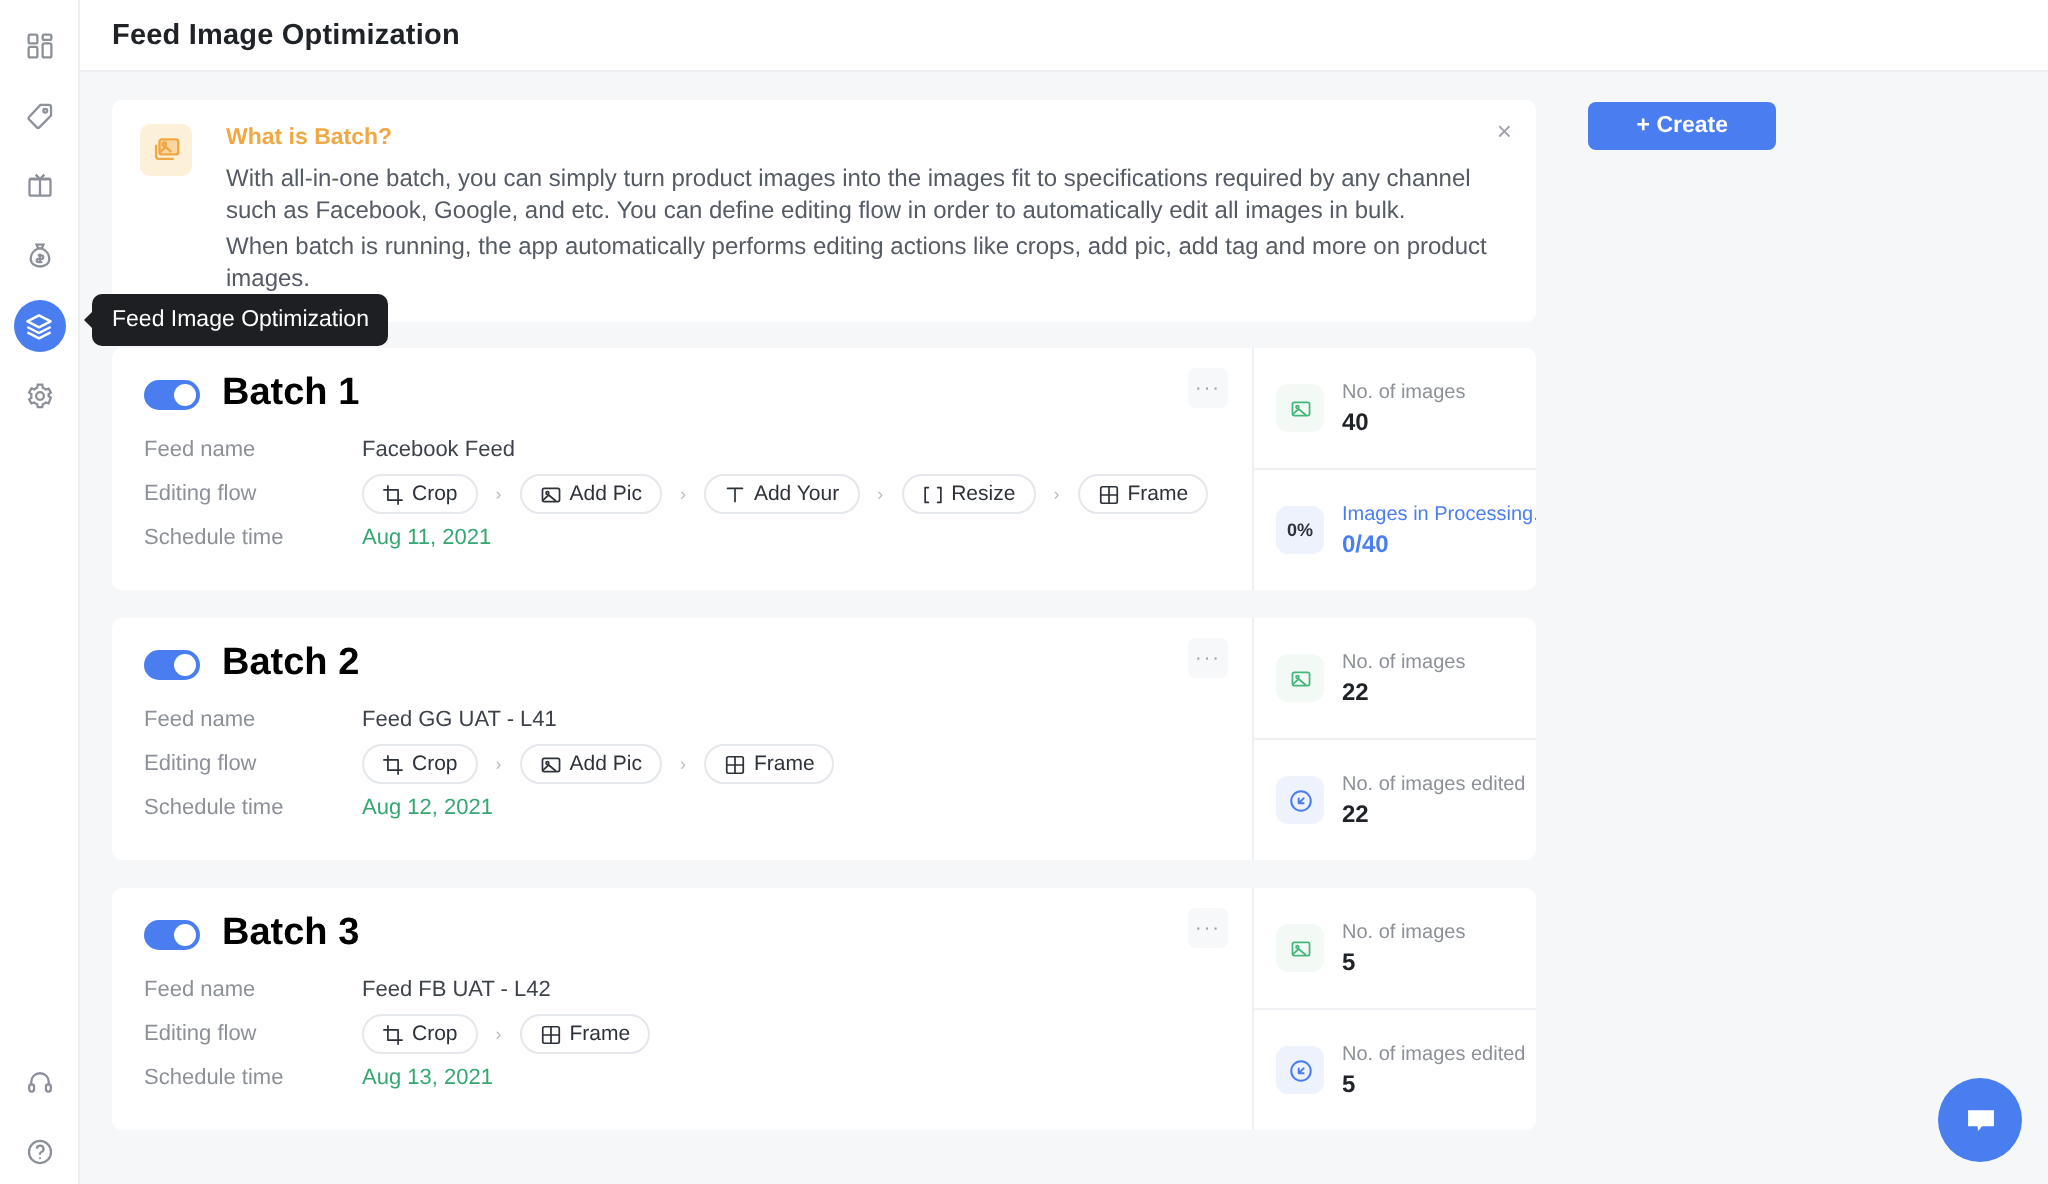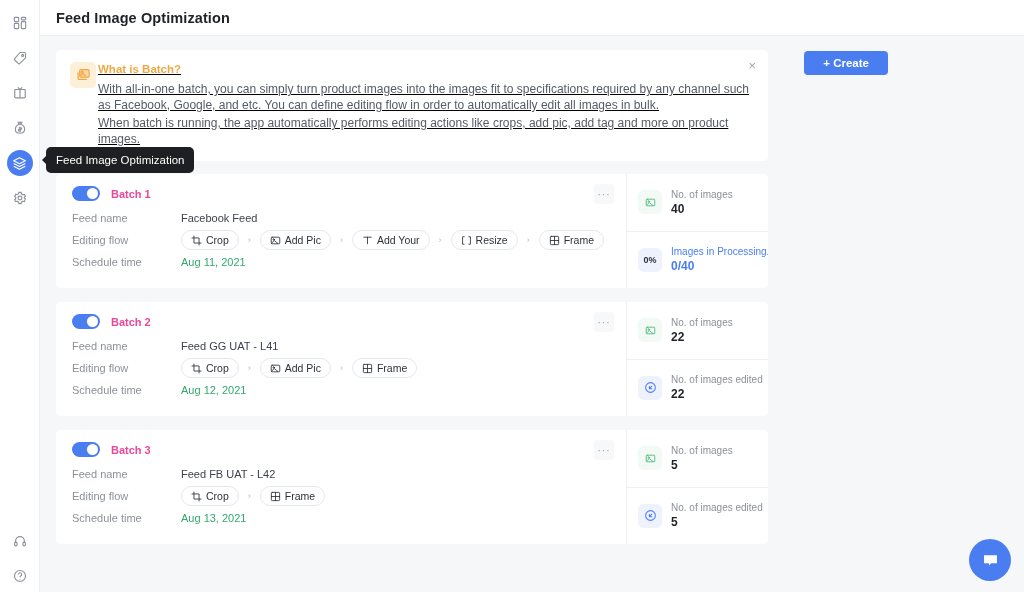--- a/index.html
+++ b/index.html
@@ -54,29 +54,29 @@
 
   .content { flex: 1; padding: 14px 16px 0 16px; overflow: hidden; }
   .section-head {
     display: flex; align-items: center; justify-content: space-between;
     margin-bottom: 14px; padding-right: 120px;
   }
   .section-title { font-size: 13px; font-weight: bold; color: #1f2328; }
   .create-btn {
     position: absolute; right: 136px; top: 51px;
     background: #4a7ef0; color: #fff; border: none; border-radius: 4px;
-    font-size: 11.5px; font-weight: bold; padding: 6px 19px;
+    font-size: 11.5px; font-weight: bold; padding: 6px 24px;
     font-family: "Liberation Sans", sans-serif; cursor: pointer;
   }
 
   
   .banner {
     position: relative; background: #ffffff; border-radius: 5px;
-    padding: 12px 14px 14px 14px; display: flex; gap: 2px;
-    width: 712px; margin-bottom: 13px; text-decoration: underline;
+    padding: 12px 14px 14px 14px; display: flex; gap: 17px;
+    width: 712px; margin-bottom: 13px;
   }
   .banner-icon {
     width: 26px; height: 26px; border-radius: 5px; background: #fdf0d9;
     display: flex; align-items: center; justify-content: center;
     flex: 0 0 26px; color: #f0a844;
   }
   .banner-body { flex: 1; padding-top: 1px; }
   .banner-title { color: #f0a844; font-size: 11.5px; font-weight: bold; margin-bottom: 6px; }
   .banner-text { color: #555b66; font-size: 12px; line-height: 16px; }
   .banner-text + .banner-text { margin-top: 2px; }
@@ -94,21 +94,21 @@
   .batch-left { flex: 1; position: relative; padding: 12px 14px 14px 16px; }
   .batch-head { display: flex; align-items: center; gap: 11px; margin-bottom: 7px; }
   .toggle {
     width: 28px; height: 15px; border-radius: 8px; background: #4a7ef0;
     position: relative; flex: 0 0 28px; cursor: pointer;
   }
   .toggle:after {
     content: ""; position: absolute; right: 2px; top: 2px;
     width: 11px; height: 11px; border-radius: 50%; background: #fff;
   }
-  .batch-name { font-size: 11px; font-weight: bold; color: #ec4899; }
+  .batch-name { font-size: 19px; font-weight: bold; color: #000000; }
   .row { display: flex; align-items: center; min-height: 20px; margin-bottom: 2px; }
   .row-label { width: 109px; flex: 0 0 109px; font-size: 11px; color: #8c9099; }
   .row-value { font-size: 11px; color: #3d424b; }
   .row-value.date { color: #34a870; }
   .flow { display: flex; align-items: center; flex-wrap: wrap; gap: 4px; }
   .pill {
     display: inline-flex; align-items: center; gap: 4px;
     border: 1px solid #e4e7ec; border-radius: 11px;
     padding: 3px 9px; font-size: 10.5px; color: #2d323a; background: #fff;
     cursor: pointer;

